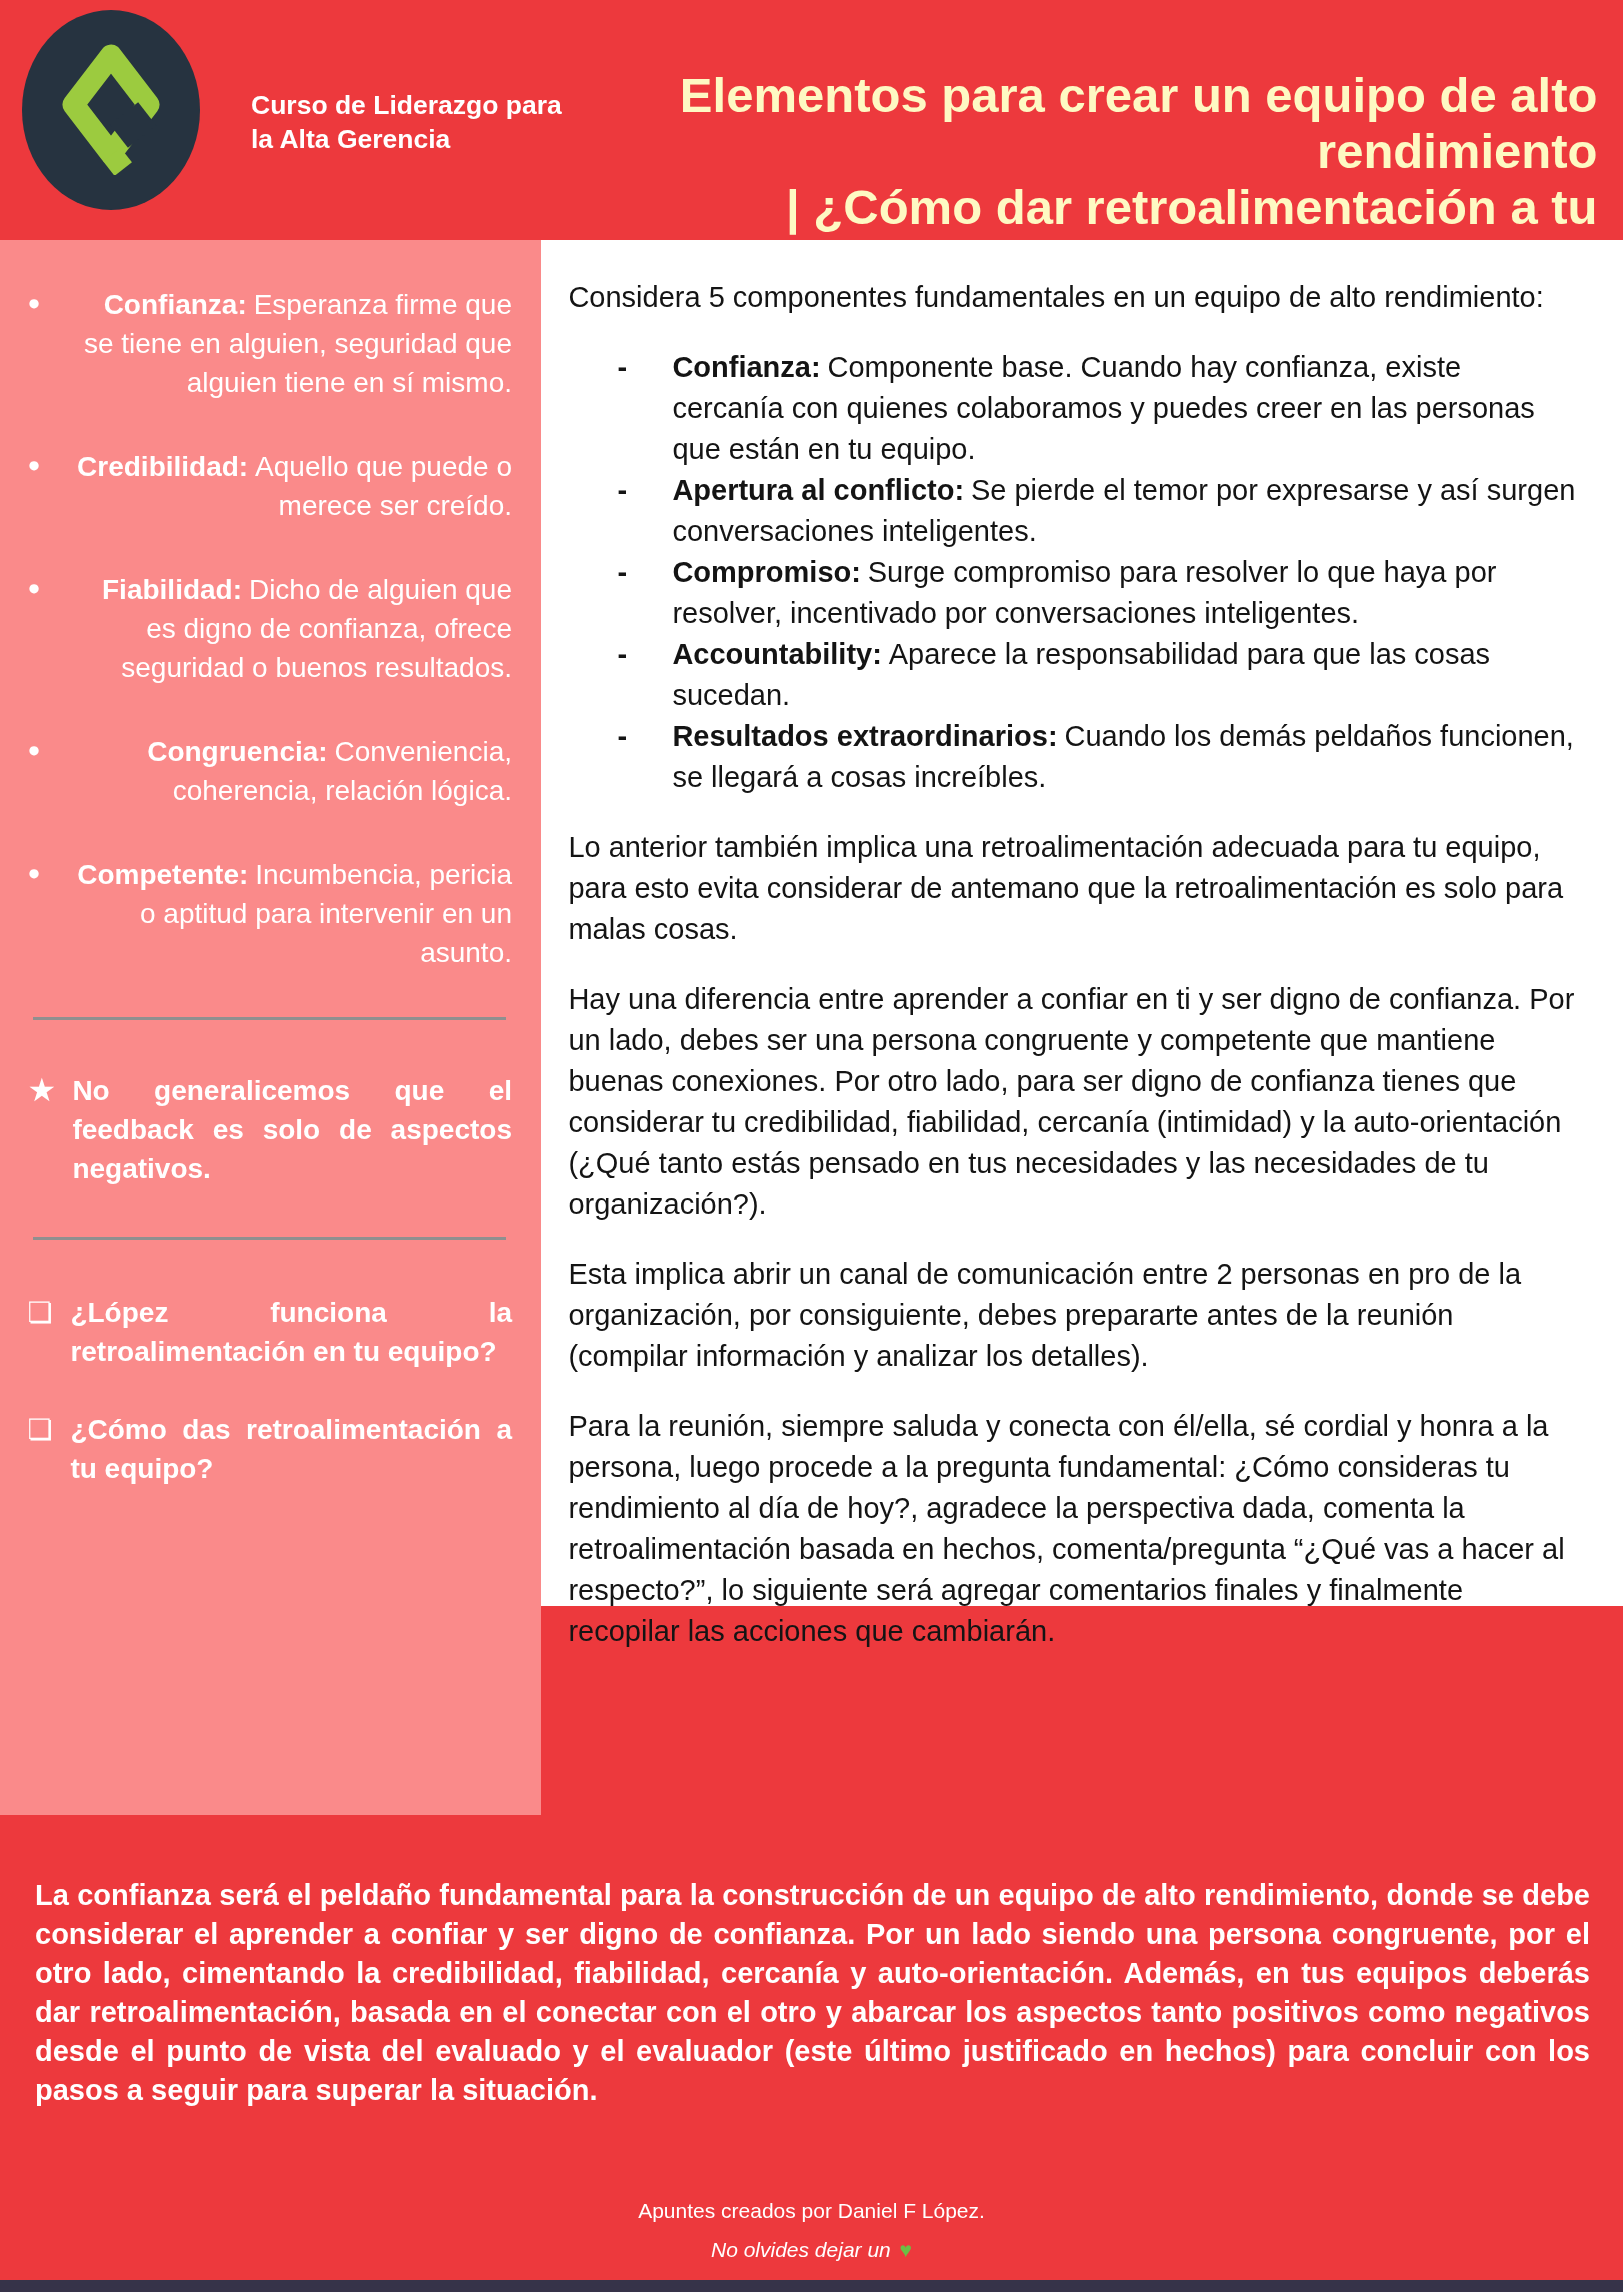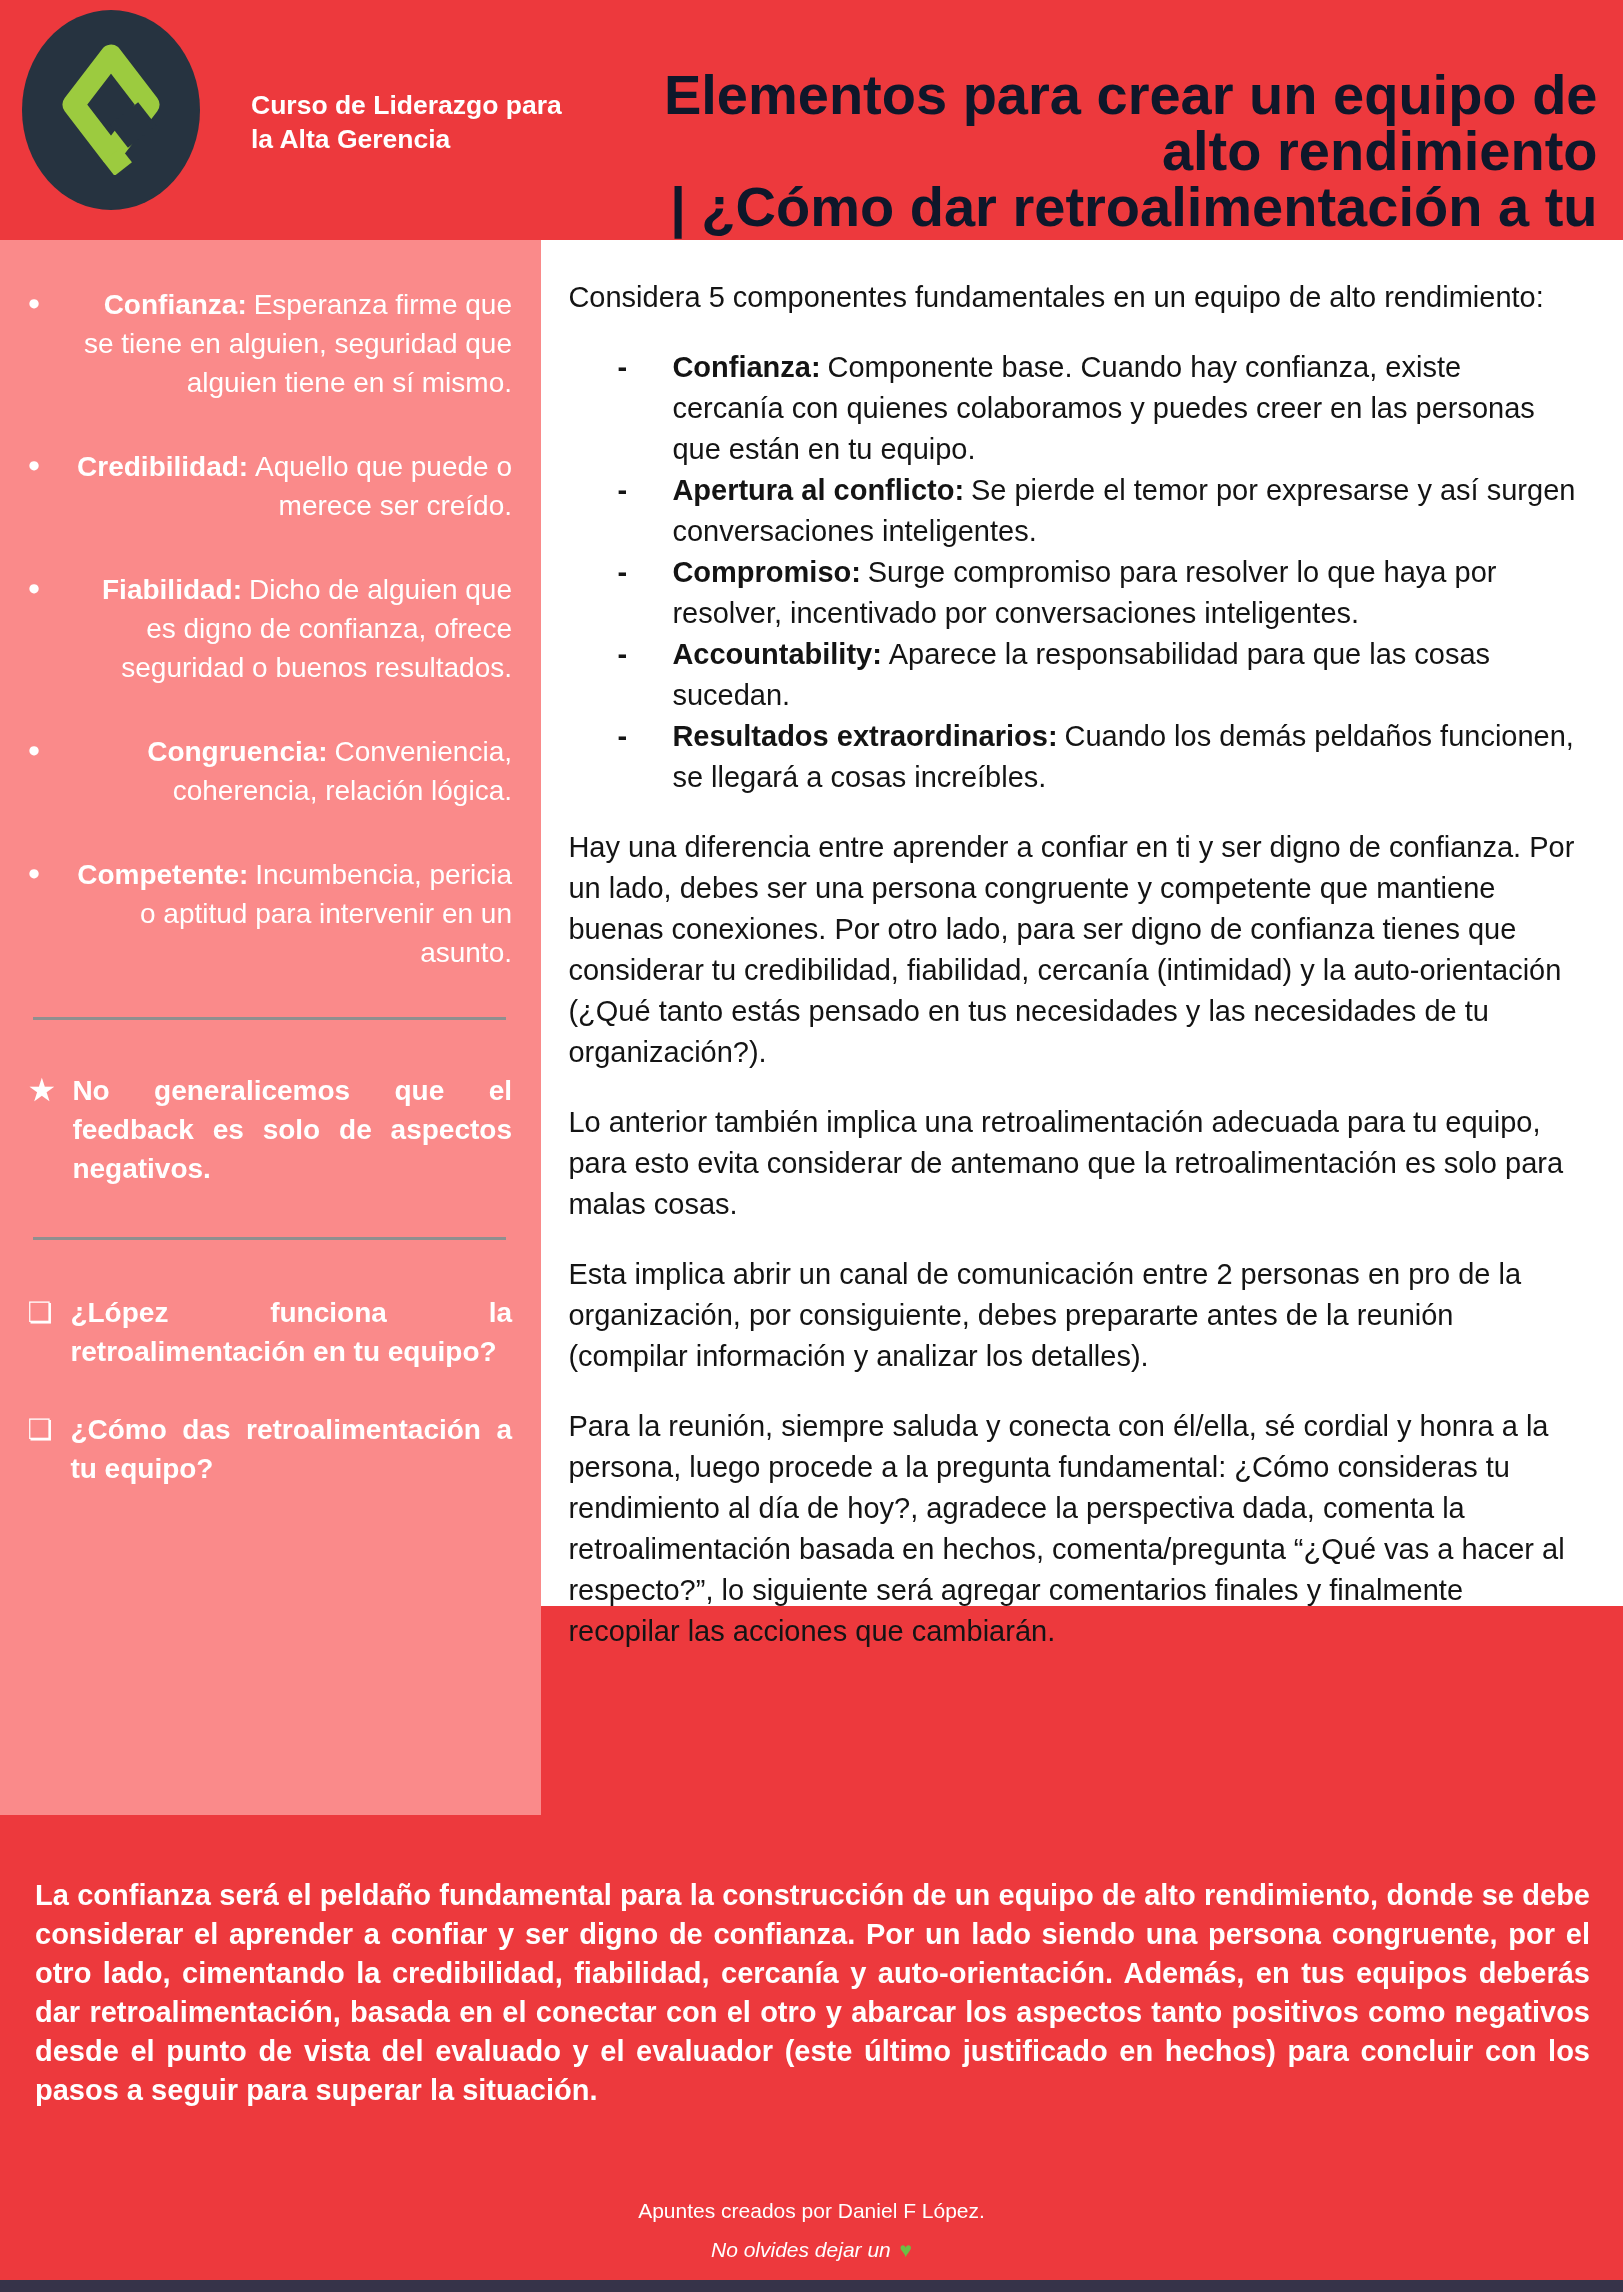--- a/index.html
+++ b/index.html
@@ -14,21 +14,21 @@
     position:absolute;left:21.6px;top:9.8px;width:178px;height:200px;
     background:#263340;border-radius:50%;
     display:flex;align-items:center;justify-content:center;
   }
   .course{
     position:absolute;left:251px;top:88px;width:333px;
     color:#fff;font-weight:bold;font-size:26.5px;line-height:34px;
   }
   .title{
     position:absolute;right:25.5px;top:67px;width:990px;margin:0;
-    color:#0f172a;font-weight:bold;font-size:56px;line-height:56px;text-align:right;
+    color:#fef9c3;font-weight:bold;font-size:49px;line-height:56px;text-align:right;
   }
   
   .sidebar{
     position:absolute;left:0;top:240px;width:541px;height:1575px;
     background:#FA8A8A;color:#fff;box-sizing:border-box;
     padding:45px 29px 0 27.4px;
   }
   .def{display:flex;margin-bottom:45px;}
   .marker-col{flex:0 0 43px;color:#fff;}
   .def .marker-col{font-size:21.6px;padding-top:4.9px;}
@@ -166,22 +166,22 @@
       <div class="comp">
         <span class="dash">-</span>
         <p><b>Accountability:</b><span>Aparece la responsabilidad para que las cosas sucedan.</span></p>
       </div>
       <div class="comp">
         <span class="dash">-</span>
         <p><b>Resultados extraordinarios:</b><span>Cuando los demás peldaños funcionen, se llegará a cosas increíbles.</span></p>
       </div>
     </div>
 
+    <p>Lo anterior también implica una retroalimentación adecuada para tu equipo, para esto evita considerar de antemano que la retroalimentación es solo para malas cosas.</p>
     <p>Hay una diferencia entre aprender a confiar en ti y ser digno de confianza. Por un lado, debes ser una persona congruente y competente que mantiene buenas conexiones. Por otro lado, para ser digno de confianza tienes que considerar tu credibilidad, fiabilidad, cercanía (intimidad) y la auto-orientación (¿Qué tanto estás pensado en tus necesidades y las necesidades de tu organización?).</p>
-    <p>Lo anterior también implica una retroalimentación adecuada para tu equipo, para esto evita considerar de antemano que la retroalimentación es solo para malas cosas.</p>
     <p>Esta implica abrir un canal de comunicación entre 2 personas en pro de la organización, por consiguiente, debes prepararte antes de la reunión (compilar información y analizar los detalles).</p>
     <p>Para la reunión, siempre saluda y conecta con él/ella, sé cordial y honra a la persona, luego procede a la pregunta fundamental: ¿Cómo consideras tu rendimiento al día de hoy?, agradece la perspectiva dada, comenta la retroalimentación basada en hechos, comenta/pregunta “¿Qué vas a hacer al respecto?”, lo siguiente será agregar comentarios finales y finalmente recopilar las acciones que cambiarán.</p>
 
   </div>
 
   <div class="summary">
     <p class="summary-text">La confianza será el peldaño fundamental para la construcción de un equipo de alto rendimiento, donde se debe considerar el aprender a confiar y ser digno de confianza. Por un lado siendo una persona congruente, por el otro lado, cimentando la credibilidad, fiabilidad, cercanía y auto-orientación. Además, en tus equipos deberás dar retroalimentación, basada en el conectar con el otro y abarcar los aspectos tanto positivos como negativos desde el punto de vista del evaluado y el evaluador (este último justificado en hechos) para concluir con los pasos a seguir para superar la situación.</p>
 
     <div class="credits">
       <p class="credit-line">Apuntes creados por Daniel F López.</p>

